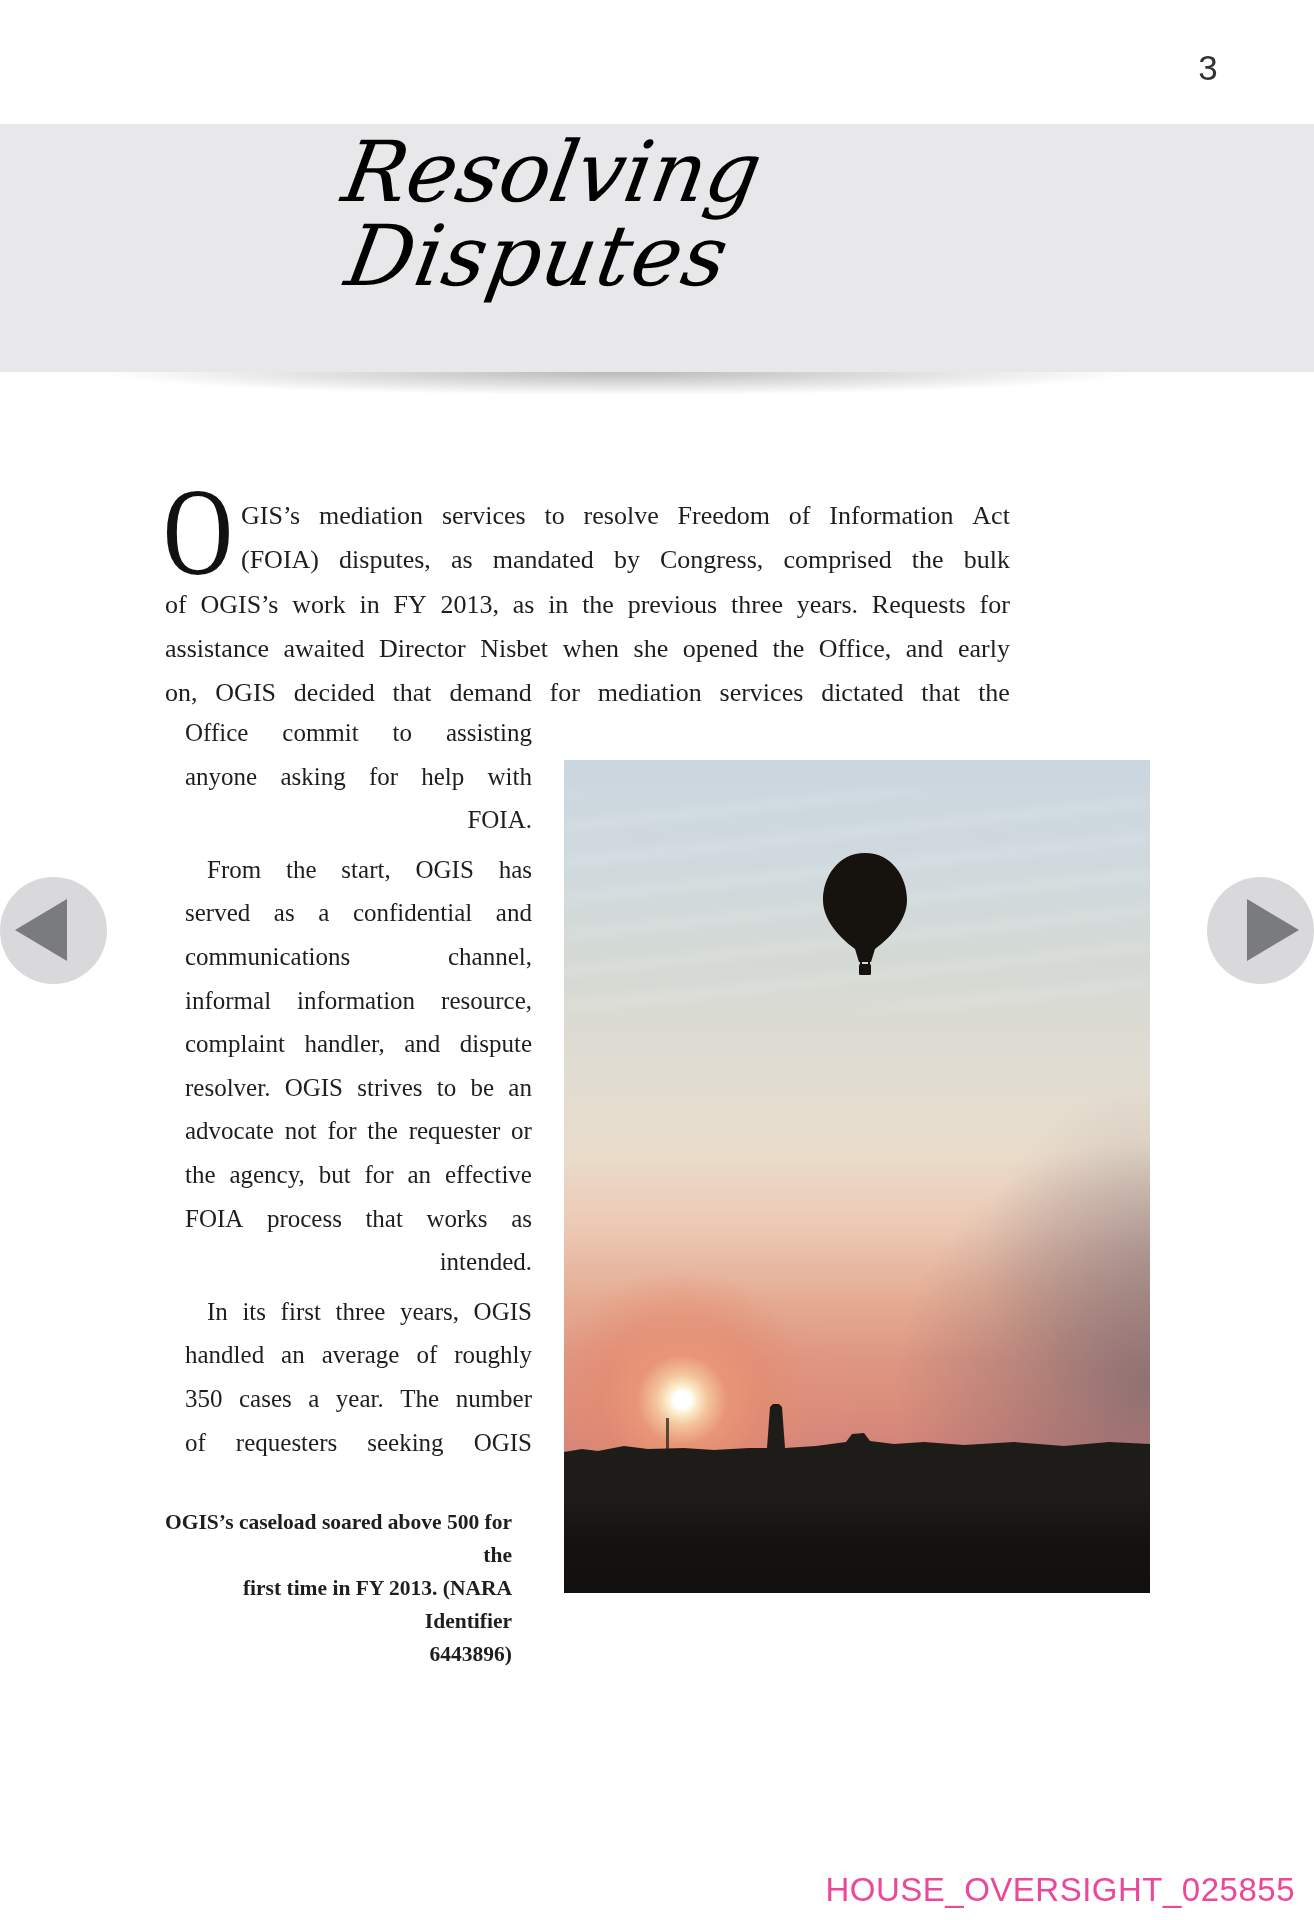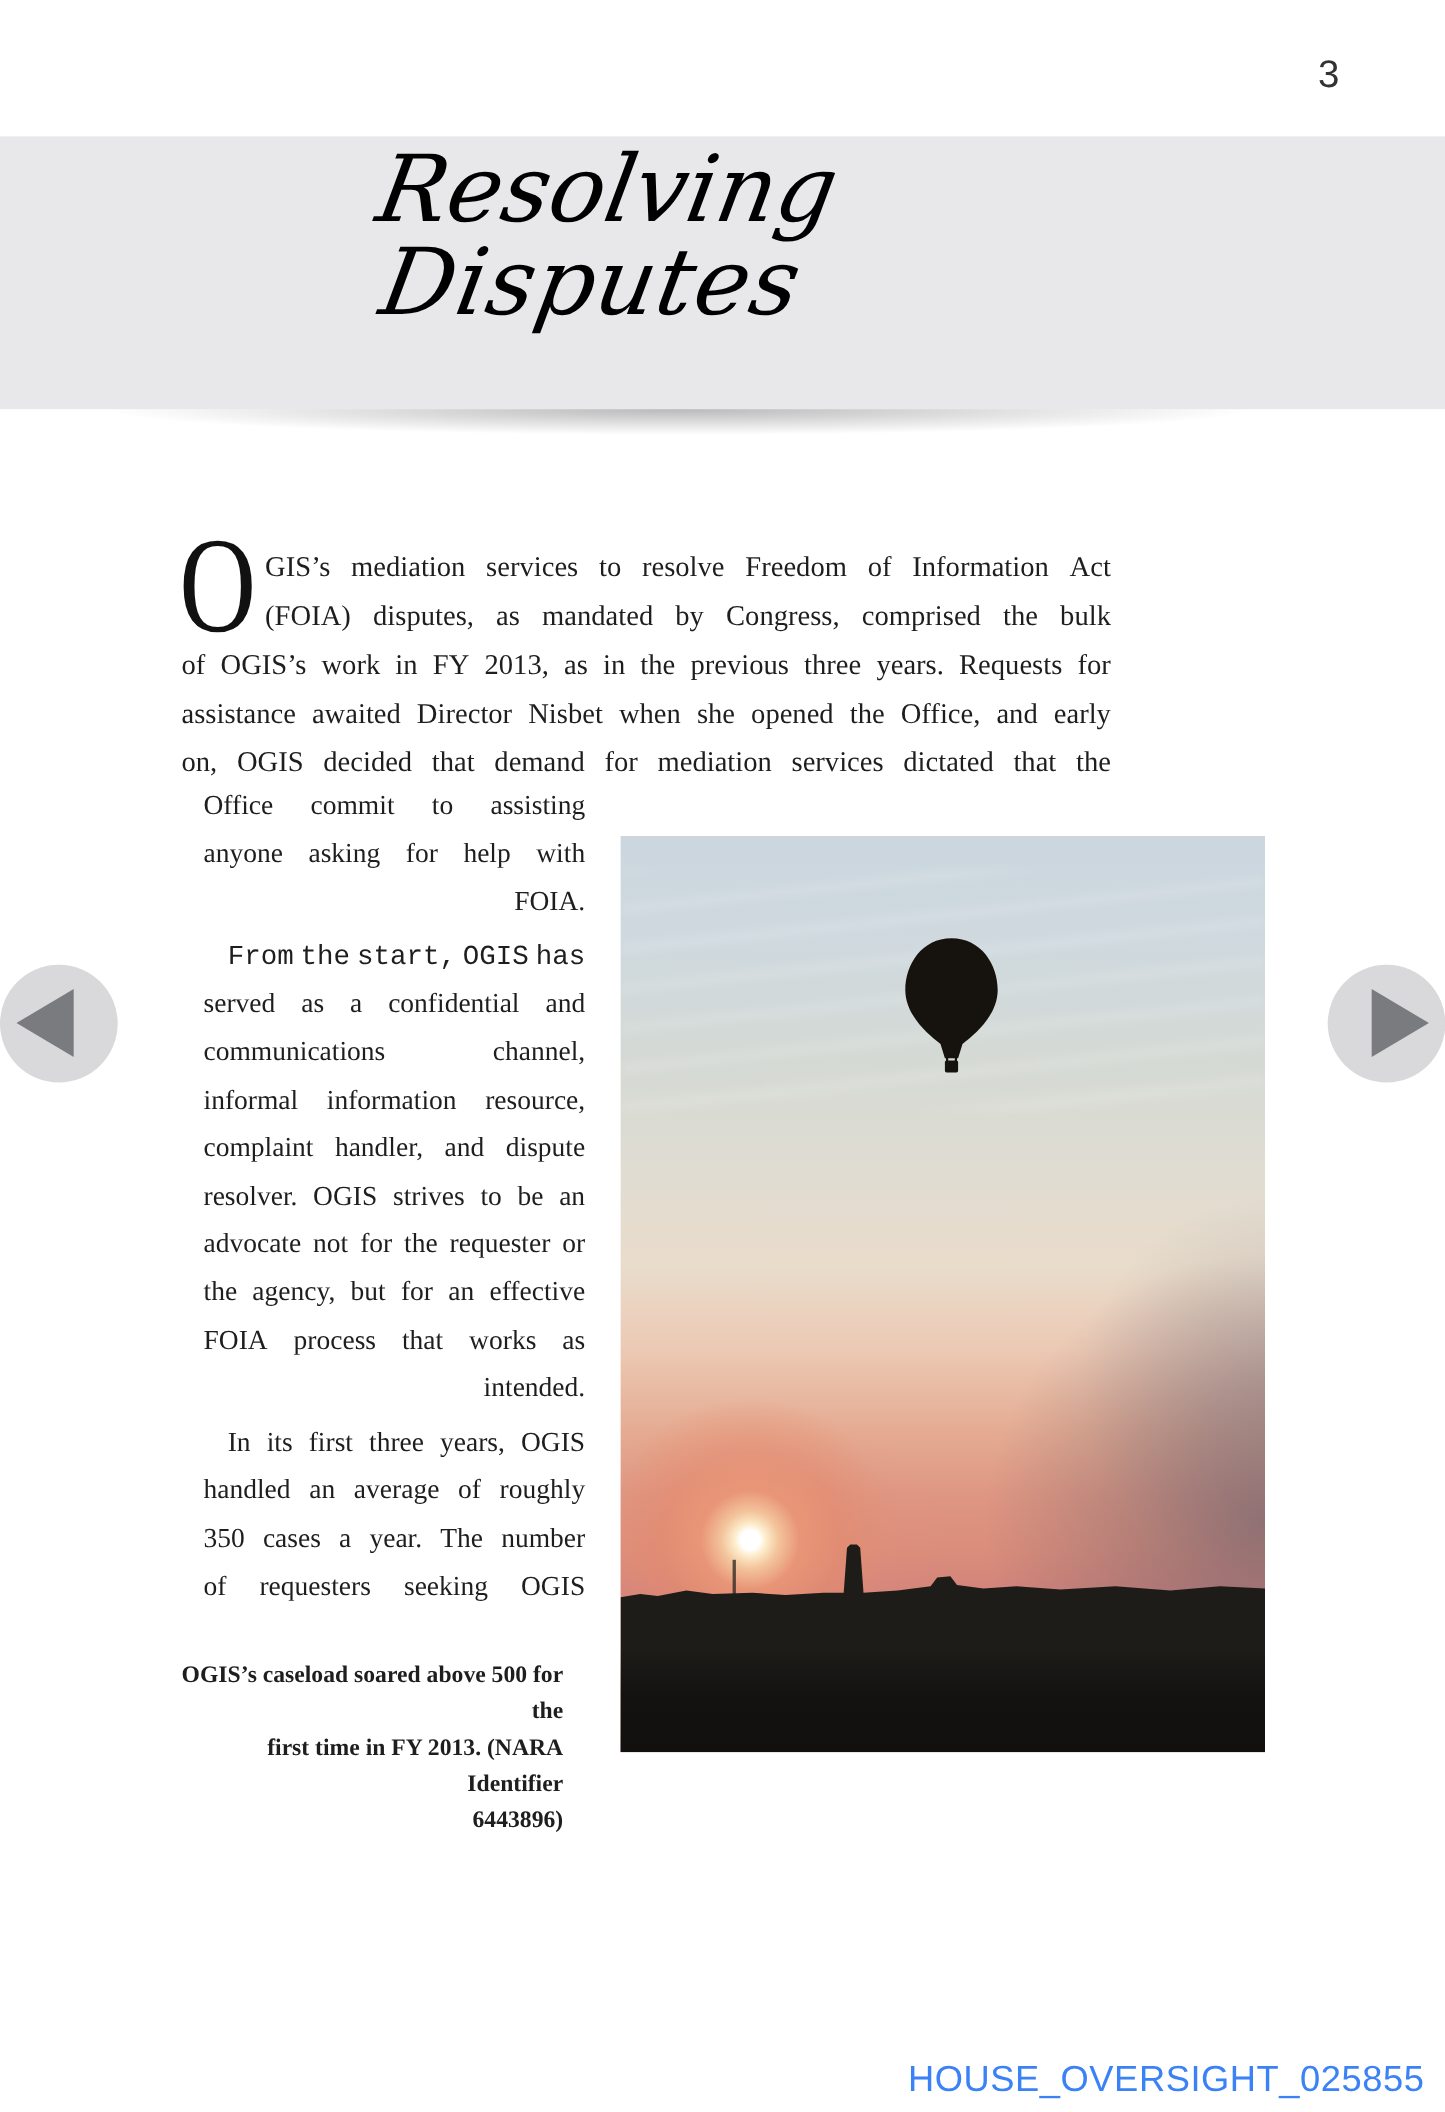--- a/index.html
+++ b/index.html
@@ -52,21 +52,21 @@
 
   
   .nav-circle{position:absolute;width:107px;height:107px;border-radius:50%;background:#d9d9db;cursor:pointer;}
   #nav-prev{left:0;top:877px;}
   #nav-next{left:1207px;top:877px;}
   .tri{position:absolute;width:0;height:0;border-top:31px solid transparent;border-bottom:31px solid transparent;}
   #nav-prev .tri{left:15px;top:22px;border-right:52px solid #7a7b7e;}
   #nav-next .tri{left:40px;top:22px;border-left:52px solid #7a7b7e;}
 
   .footer-stamp{position:absolute;right:19px;top:1871px;
-      font-family:"Liberation Sans",sans-serif;font-size:33px;color:#3b82f6;letter-spacing:.5px;}
+      font-family:"Liberation Sans",sans-serif;font-size:33px;color:#ec4899;letter-spacing:.5px;}
 </style>
 </head>
 <body>
 
 <div class="page">
 
   <div class="page-number">3</div>
 
   <div class="band">
     <div class="band-title">
@@ -154,21 +154,21 @@
         <div class="ln">
           <span>anyone</span>
           <span>asking</span>
           <span>for</span>
           <span>help</span>
           <span>with</span>
         </div>
         <div class="ln last">FOIA.</div>
       </div>
       <div class="para">
-        <div class="ln" style="padding-left: 22px; font-family: Liberation Mono, monospace;">
+        <div class="ln" style="padding-left: 22px;">
           <span>From</span>
           <span>the</span>
           <span>start,</span>
           <span>OGIS</span>
           <span>has</span>
         </div>
         <div class="ln">
           <span>served</span>
           <span>as</span>
           <span>a</span>

